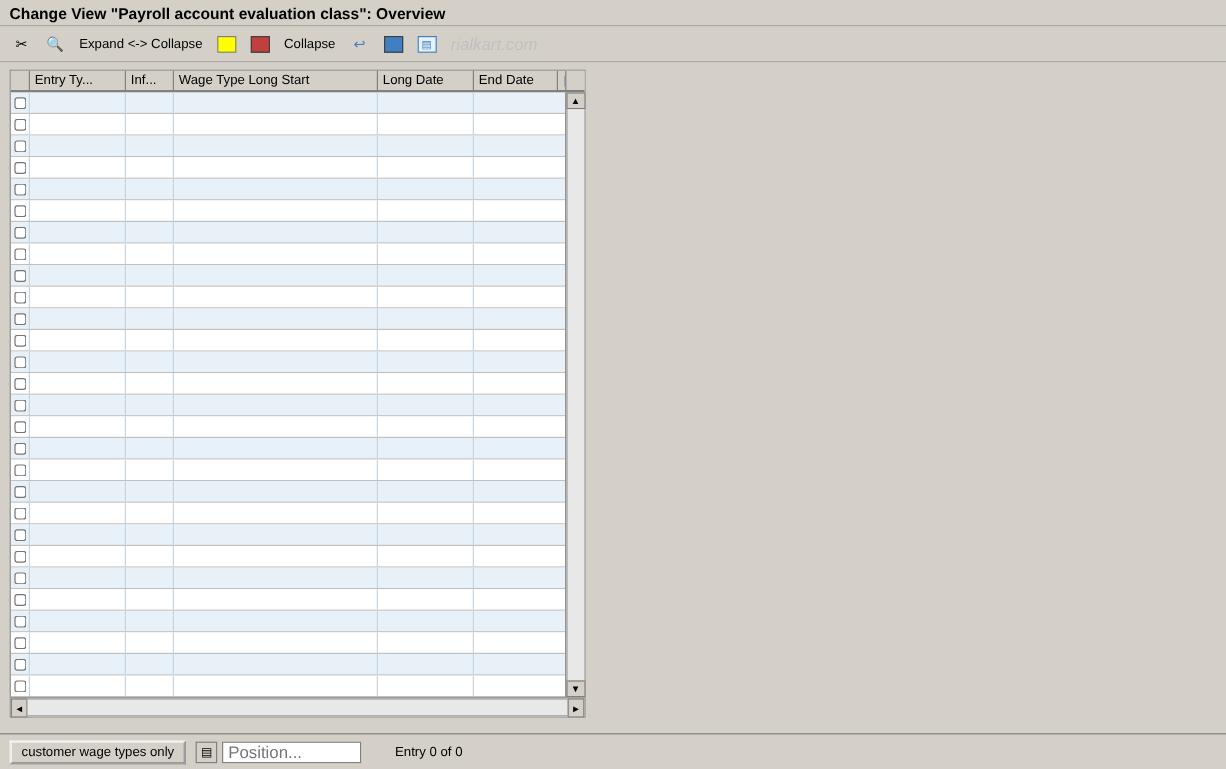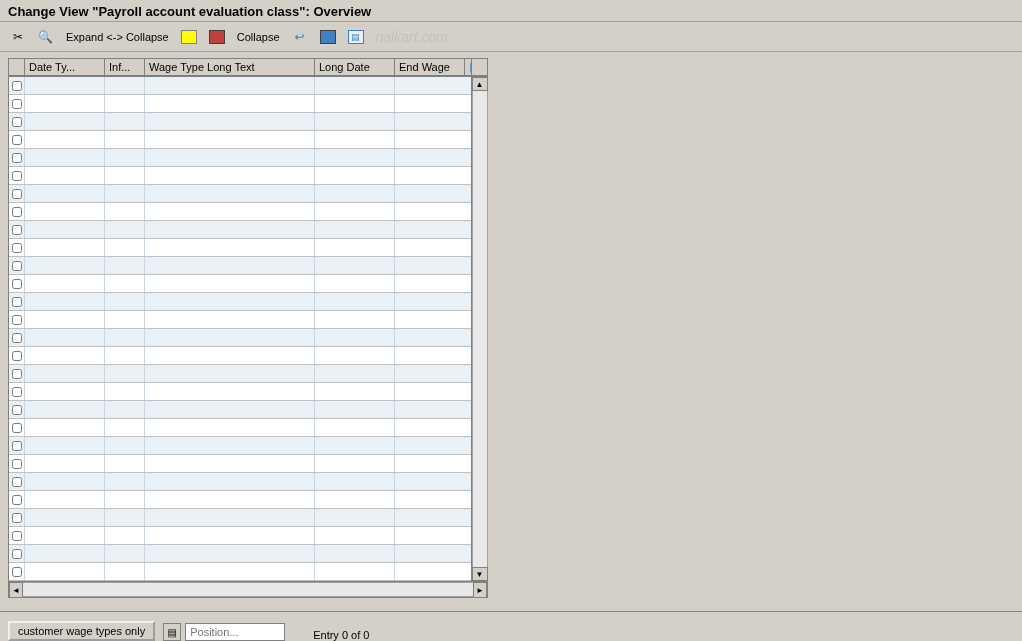--- a/index.html
+++ b/index.html
@@ -219,21 +219,21 @@
     
     .status-bar {
       position: absolute;
       bottom: 0;
       left: 0;
       right: 0;
       height: 30px;
       background: #d4d0c8;
       border-top: 1px solid #808080;
       display: flex;
-      align-items: flex-end;
+      align-items: center;
       padding: 0 8px;
       gap: 8px;
     }
 
     .status-btn {
       background: #d4d0c8;
       border: 2px outset #f0f0f0;
       padding: 2px 8px;
       cursor: pointer;
       font-size: 11px;
@@ -255,22 +255,22 @@
       align-items: center;
       justify-content: center;
       cursor: pointer;
       font-size: 10px;
     }
 
     .position-input {
       border: 1px solid #808080;
       background: #fff;
       padding: 1px 4px;
-      font-size: 11px;
-      width: 100px;
+      font-size: 14px;
+      width: 116px;
       height: 18px;
       color: #808080;
     }
 
     .entry-count {
       margin-left: 20px;
       font-size: 11px;
       color: #000;
     }
 
@@ -364,33 +364,33 @@
 </div>
 
 <div class="main-content">
   <div class="table-container">
 
     <div class="table-header">
 
       <div style="width:16px; border-right:1px solid #808080;"></div>
 
       <div class="col-header col-wage-type">
-        <span>Date Ty...</span>
+        <span>Entry Ty...</span>
       </div>
       <div class="col-header col-inf">
         <span>Inf...</span>
       </div>
       <div class="col-header col-long-text">
-        <span>Wage Type Long Text</span>
+        <span>Wage Type Long Start</span>
       </div>
       <div class="col-header col-start-date">
         <span>Long Date</span>
       </div>
       <div class="col-header col-end-date">
-        <span>End Wage</span>
+        <span>End Date</span>
       </div>
 
       <div class="col-settings">
         <span style="font-size:12px; color:#4080c0;">▤</span>
       </div>
 
       <div class="scrollbar-v" style="position:absolute; right:0; top:0; height:100%;">
       </div>
     </div>
 

